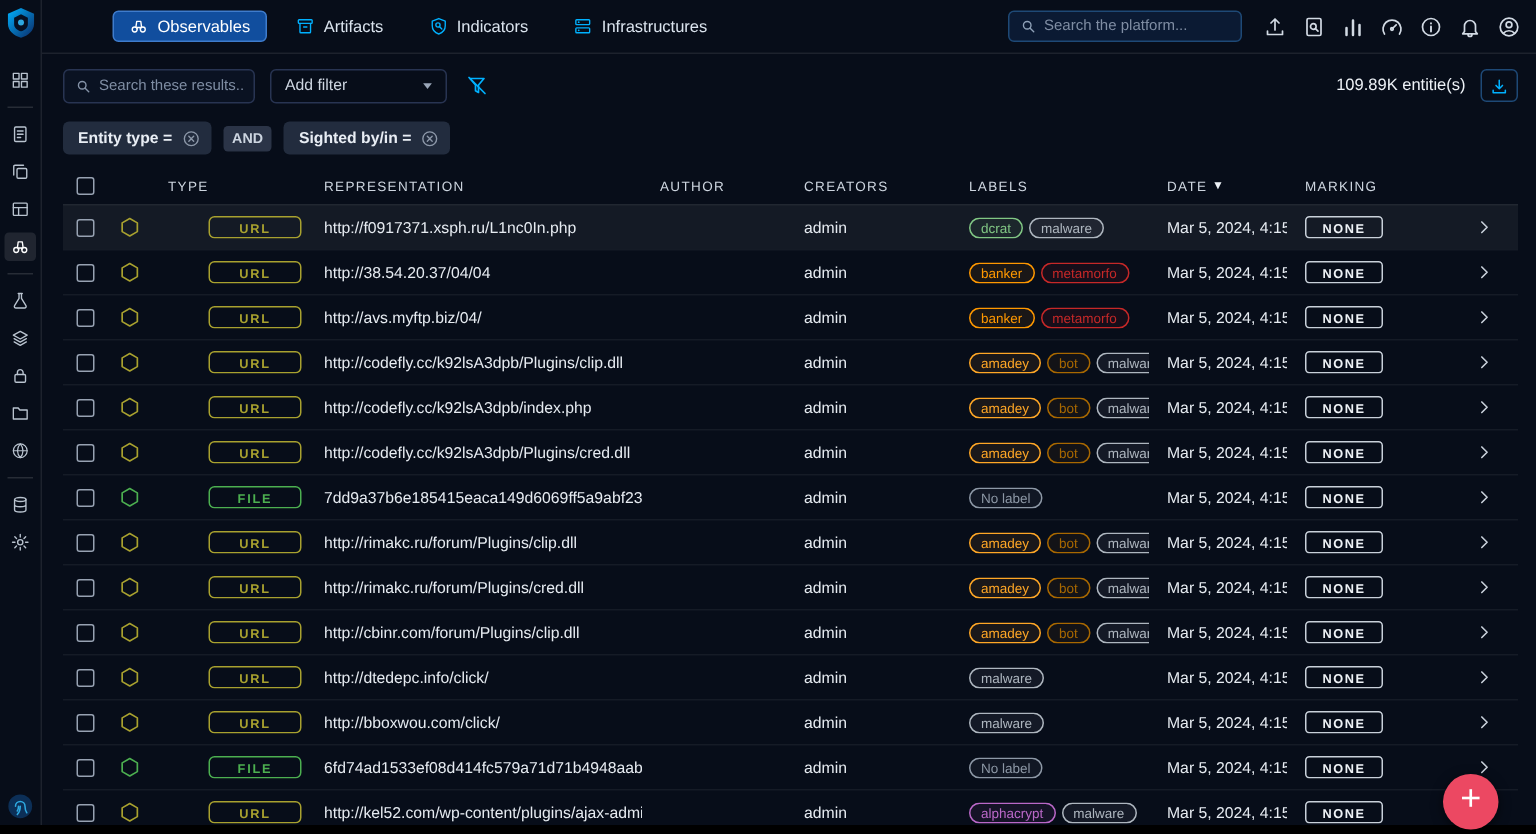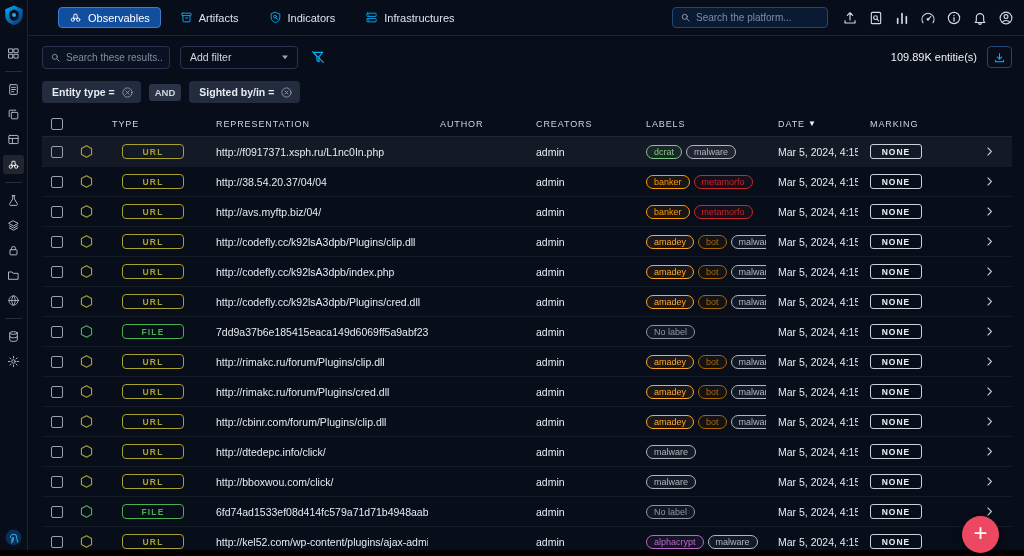--- a/index.html
+++ b/index.html
@@ -32,21 +32,21 @@
   .sdivider{ width:17px; border-top:1px solid rgba(255,255,255,.13); margin:2px 0; }
   .sidebar-bottom{ position:absolute; bottom:9px; left:4px; width:19px; height:19px; cursor:pointer; }
 
   
   .topbar{
     position:absolute; left:0; top:0; right:0; height:36px;
     display:flex; align-items:center;
     border-bottom:1px solid rgba(255,255,255,.09);
     background:#070d19; z-index:5; padding-right:10px;
   }
-  .tabs{ margin-left:42px; display:flex; gap:8px;padding-left:16px; }
+  .tabs{ margin-left:59px; display:flex; gap:8px;padding-left:16px; }
   .tab{ display:flex; align-items:center; gap:6px; padding:3px 10px; border-radius:4px;
         font-size:11px; color:#dbe4ee; cursor:pointer; border:1px solid transparent; white-space:nowrap; }
   .tab svg{ width:13px; height:13px; color:var(--accent); }
   .tab.active{ background:var(--active-tab); border-color:#3f7ccc; color:#fff; }
   .tab.active svg{ color:#fff; }
   .topbar-right{ margin-left:auto; display:flex; align-items:center; gap:10px; }
   .platform-search{ display:flex; align-items:center; gap:5px; width:156px; height:21px;
     border:1px solid #1e4976; background:#0b1a33; border-radius:4px; padding:0 7px; margin-right:4px; }
   .platform-search svg{ width:11px; height:11px; color:#8fa1b8; flex:none; }
   .platform-search input{ background:transparent; border:0; outline:0; color:#dfe7f0; font-size:10px; width:100%; font-family:inherit; }
@@ -87,21 +87,21 @@
   .sort-arrow{ font-size:8px; color:#eef2f7; }
 
   .trow{ display:grid; grid-template-columns:var(--cols); align-items:center; height:30px;
     border-top:1px solid rgba(255,255,255,.06); cursor:pointer; }
   .rows .trow:first-child{ background:rgba(255,255,255,.055); }
   .cell{ font-size:10.5px; color:#e6ebf1; white-space:nowrap; overflow:hidden; padding-left:12px; }
   .c-check{ display:flex; justify-content:center; padding-left:0; }
   .c-hex{ display:flex; justify-content:center; padding-left:0; }
   .c-hex svg{ width:15px; height:15px; }
   .checkbox{ width:12px; height:12px; border:1.6px solid #97a2b2; border-radius:2px; display:inline-block; cursor:pointer; }
-  .type-chip{ display:inline-block; width:62px; margin-left:10px; height:15px; line-height:14px;
+  .type-chip{ display:inline-block; width:62px; margin-left:27px; height:15px; line-height:14px;
     border:1px solid; border-radius:4px; font-size:8.5px; font-weight:bold; letter-spacing:1.2px;
     text-align:center; text-transform:uppercase; }
   .c-labels{ display:flex; gap:4px; overflow:hidden; padding-left:12px; }
   .label-chip{ height:14px; line-height:13px; padding:0 7px; border:1px solid; border-radius:8px; font-size:9px; flex:none; }
   .marking-chip{ display:inline-block; min-width:52px; padding:0 4px; height:15px; line-height:14px;
     border:1px solid #c9d1da; border-radius:3px; color:#eef2f6; font-size:8.5px; font-weight:bold;
     letter-spacing:1px; text-align:center; }
   .c-chevron{ display:flex; justify-content:flex-end; padding-right:16px; color:#c7cfd9; }
   .c-chevron svg{ width:13px; height:13px; }
 

